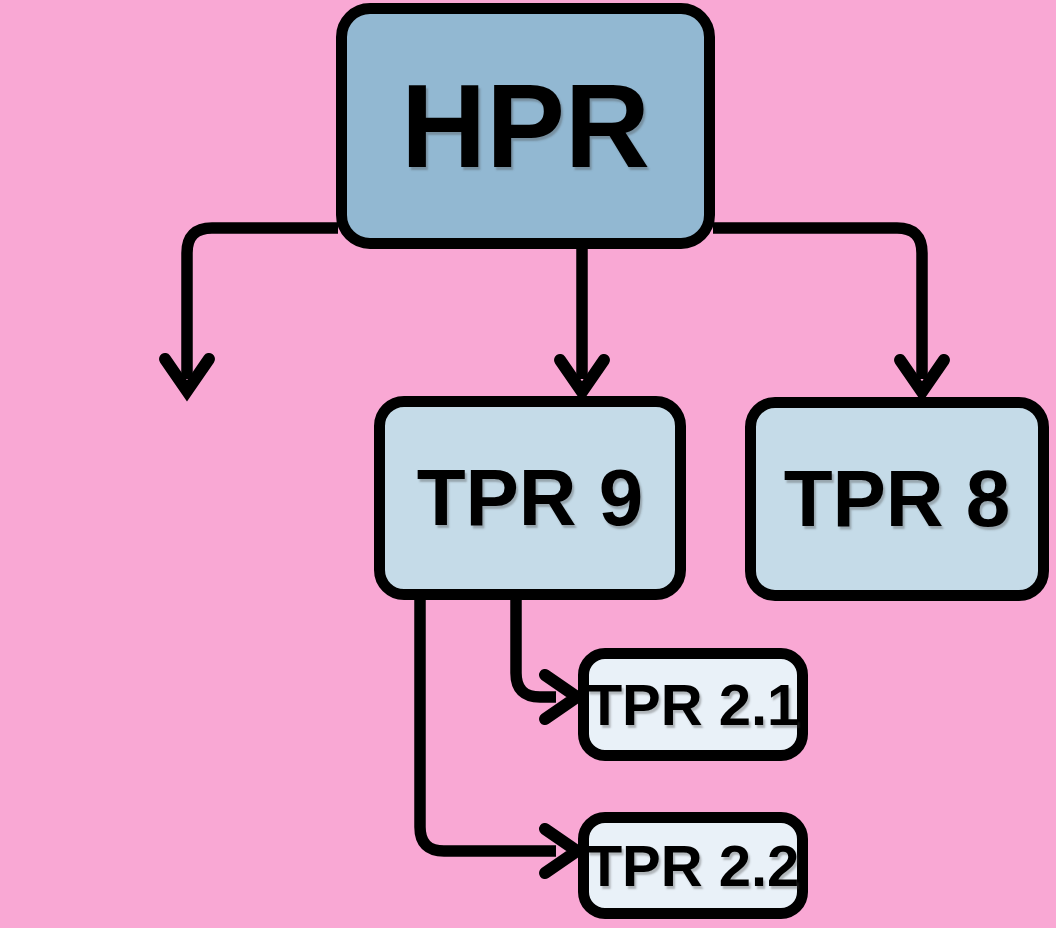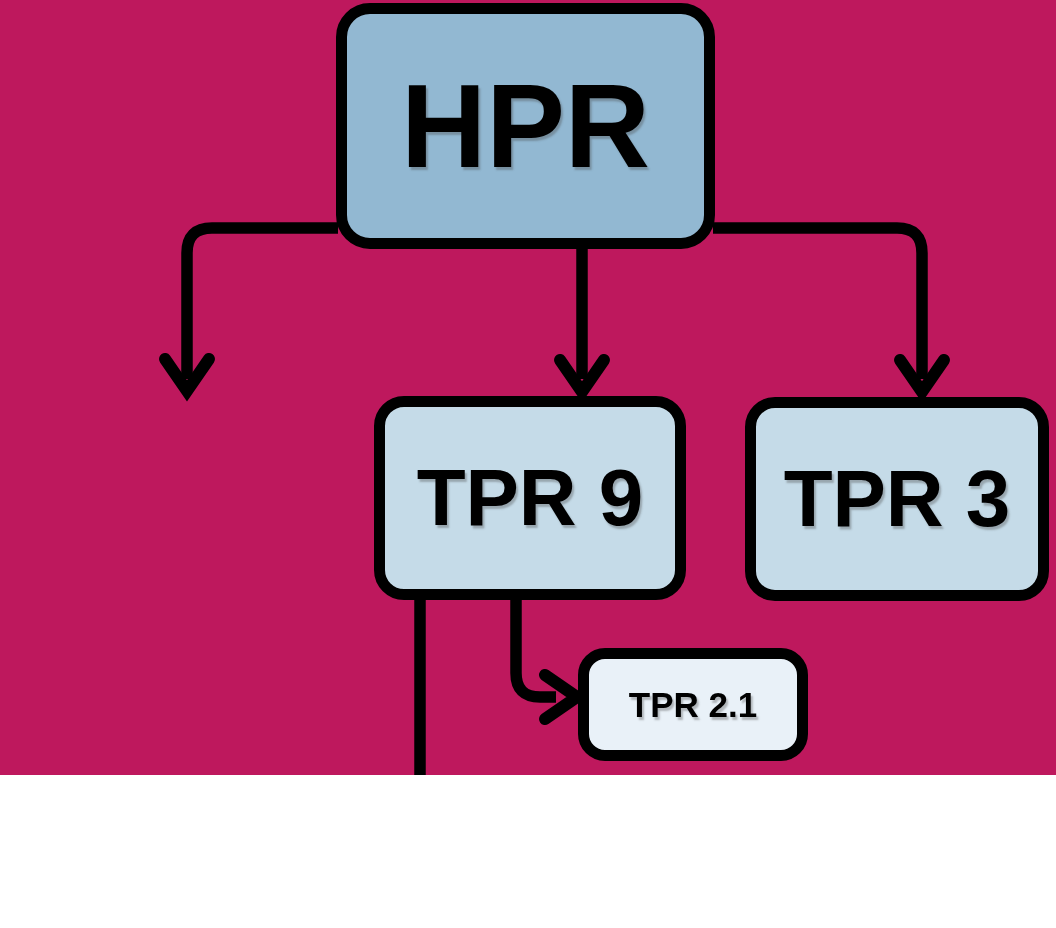--- a/index.html
+++ b/index.html
@@ -3,22 +3,22 @@
 <meta charset="utf-8">
 <style>
   html, body {
     margin: 0;
     padding: 0;
     background: #ffffff;
   }
   .canvas {
     position: relative;
     width: 1056px;
-    height: 775px;
-    background: #be185d;
+    height: 928px;
+    background: #f9a8d4;
     overflow: hidden;
     font-family: "Liberation Sans", sans-serif;
   }
   .connectors {
     position: absolute;
     left: 0; top: 0;
     width: 1056px;
     height: 928px;
     z-index: 0;
   }
@@ -67,21 +67,21 @@
   .node-child .label { font-size: 80px; }
 
   .node-tpr1 { left: 5px;   top: 393px; width: 308px; height: 205px; }
   .node-tpr2 { left: 374px; top: 396px; width: 312px; height: 204px; }
   .node-tpr3 { left: 745px; top: 397px; width: 304px; height: 204px; }
 
   .node-sub {
     background: #e9f1f8;
     border-radius: 27px;
   }
-  .node-sub .label { font-size: 35px; }
+  .node-sub .label { font-size: 58px; }
 
   .node-tpr21 { left: 578px; top: 648px; width: 230px; height: 113px; }
   .node-tpr22 { left: 578px; top: 812px; width: 230px; height: 107px; }
 </style>
 </head>
 <body>
 
 <div class="canvas">
 
   <svg class="connectors" viewBox="0 0 1056 928" xmlns="http://www.w3.org/2000/svg">
@@ -115,21 +115,24 @@
   <div class="node node-root">
     <span class="label">HPR</span>
   </div>
 
 
   <div class="node node-child node-tpr2">
     <span class="label">TPR 9</span>
   </div>
 
   <div class="node node-child node-tpr3">
-    <span class="label">TPR 3</span>
+    <span class="label">TPR 8</span>
   </div>
 
   <div class="node node-sub node-tpr21">
     <span class="label">TPR 2.1</span>
   </div>
 
+  <div class="node node-sub node-tpr22">
+    <span class="label">TPR 2.2</span>
+  </div>
 
 </div>
 
 </body></html>

